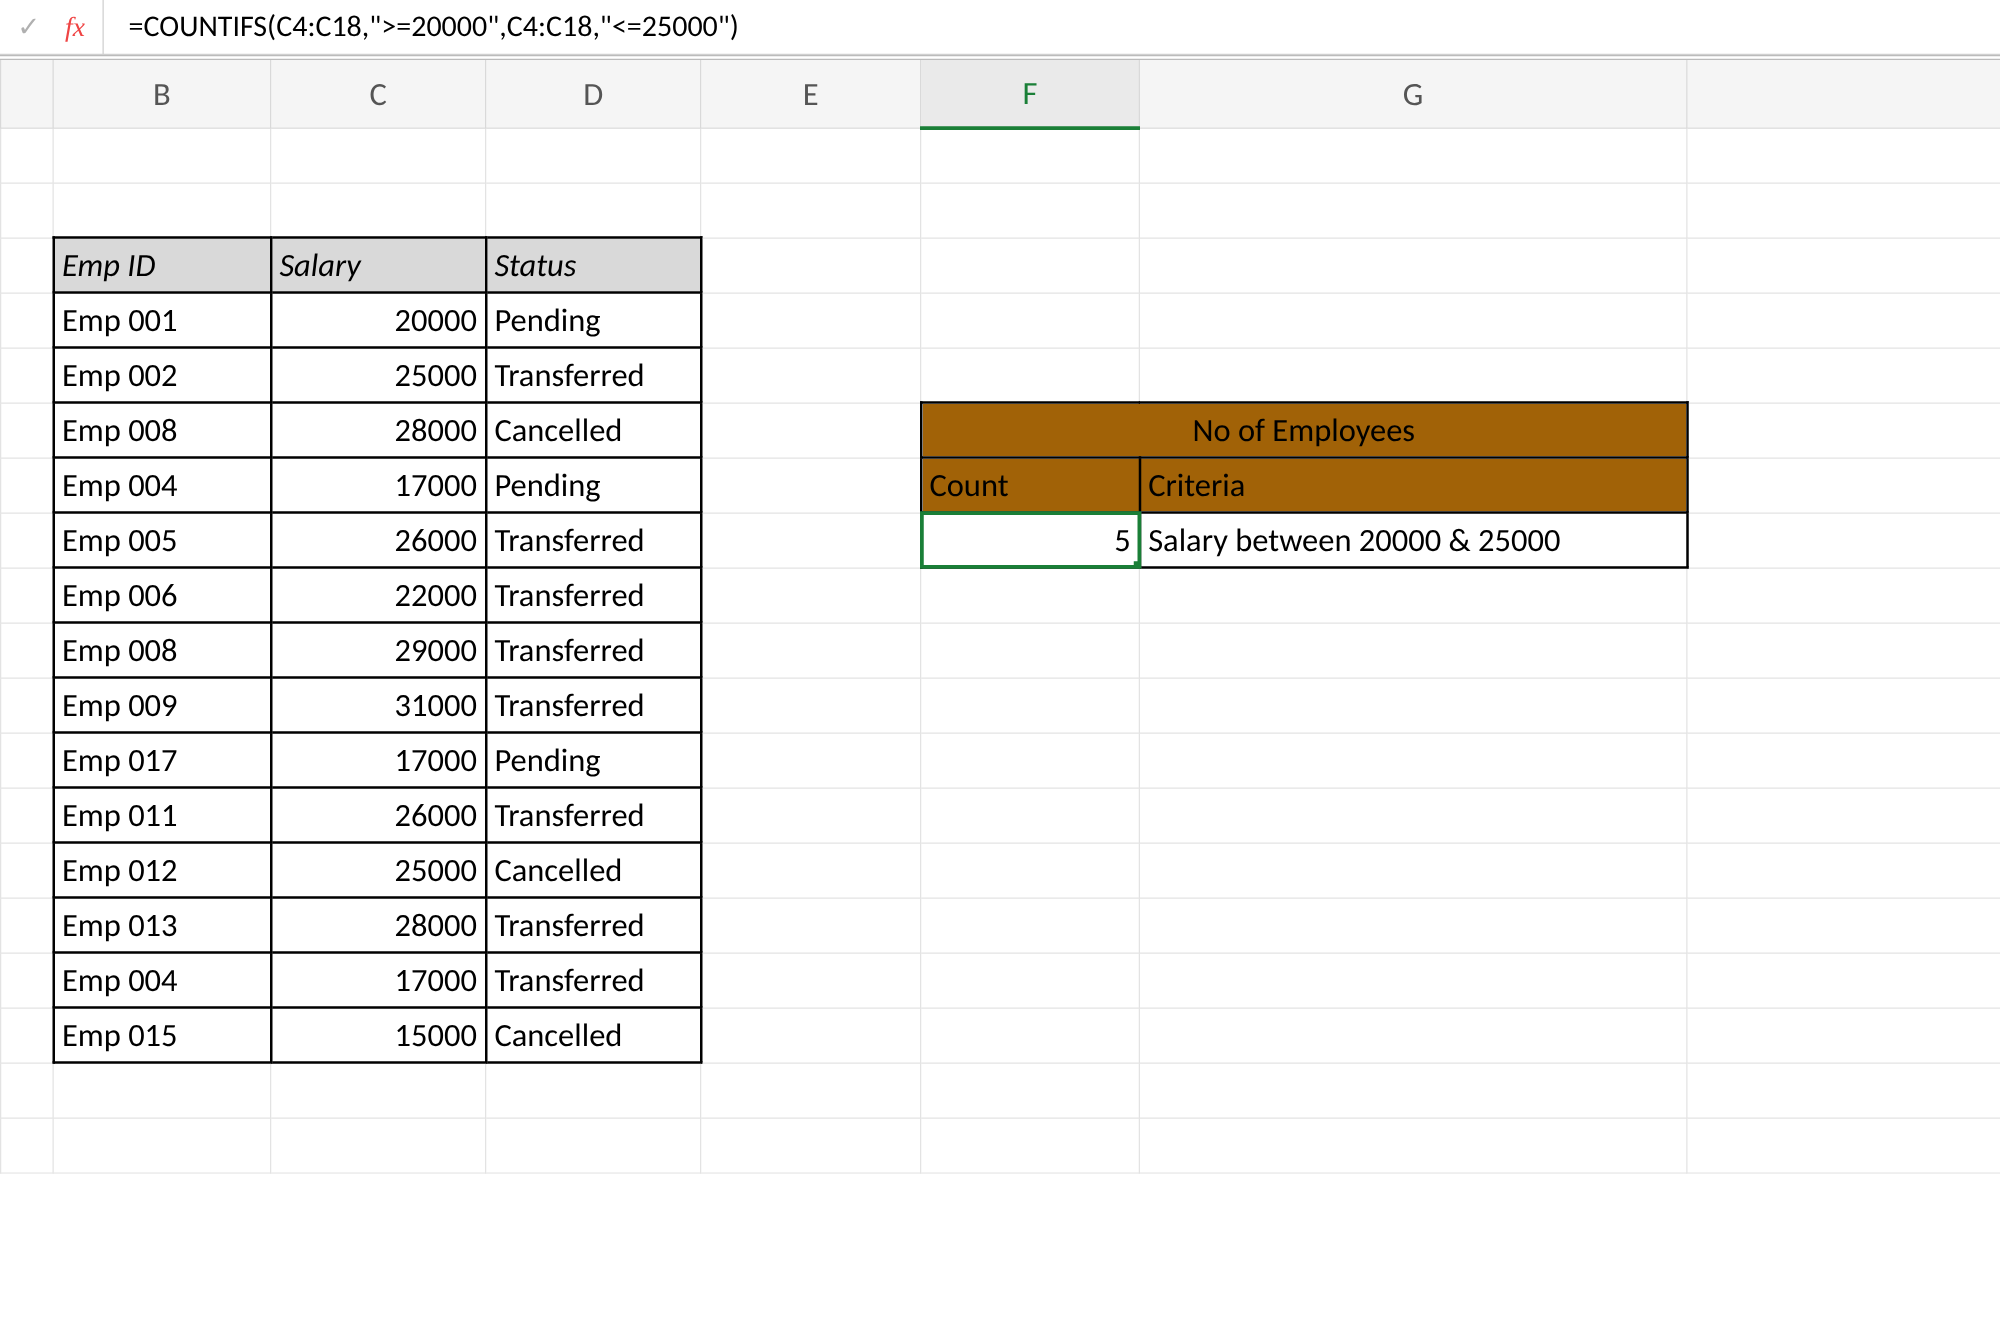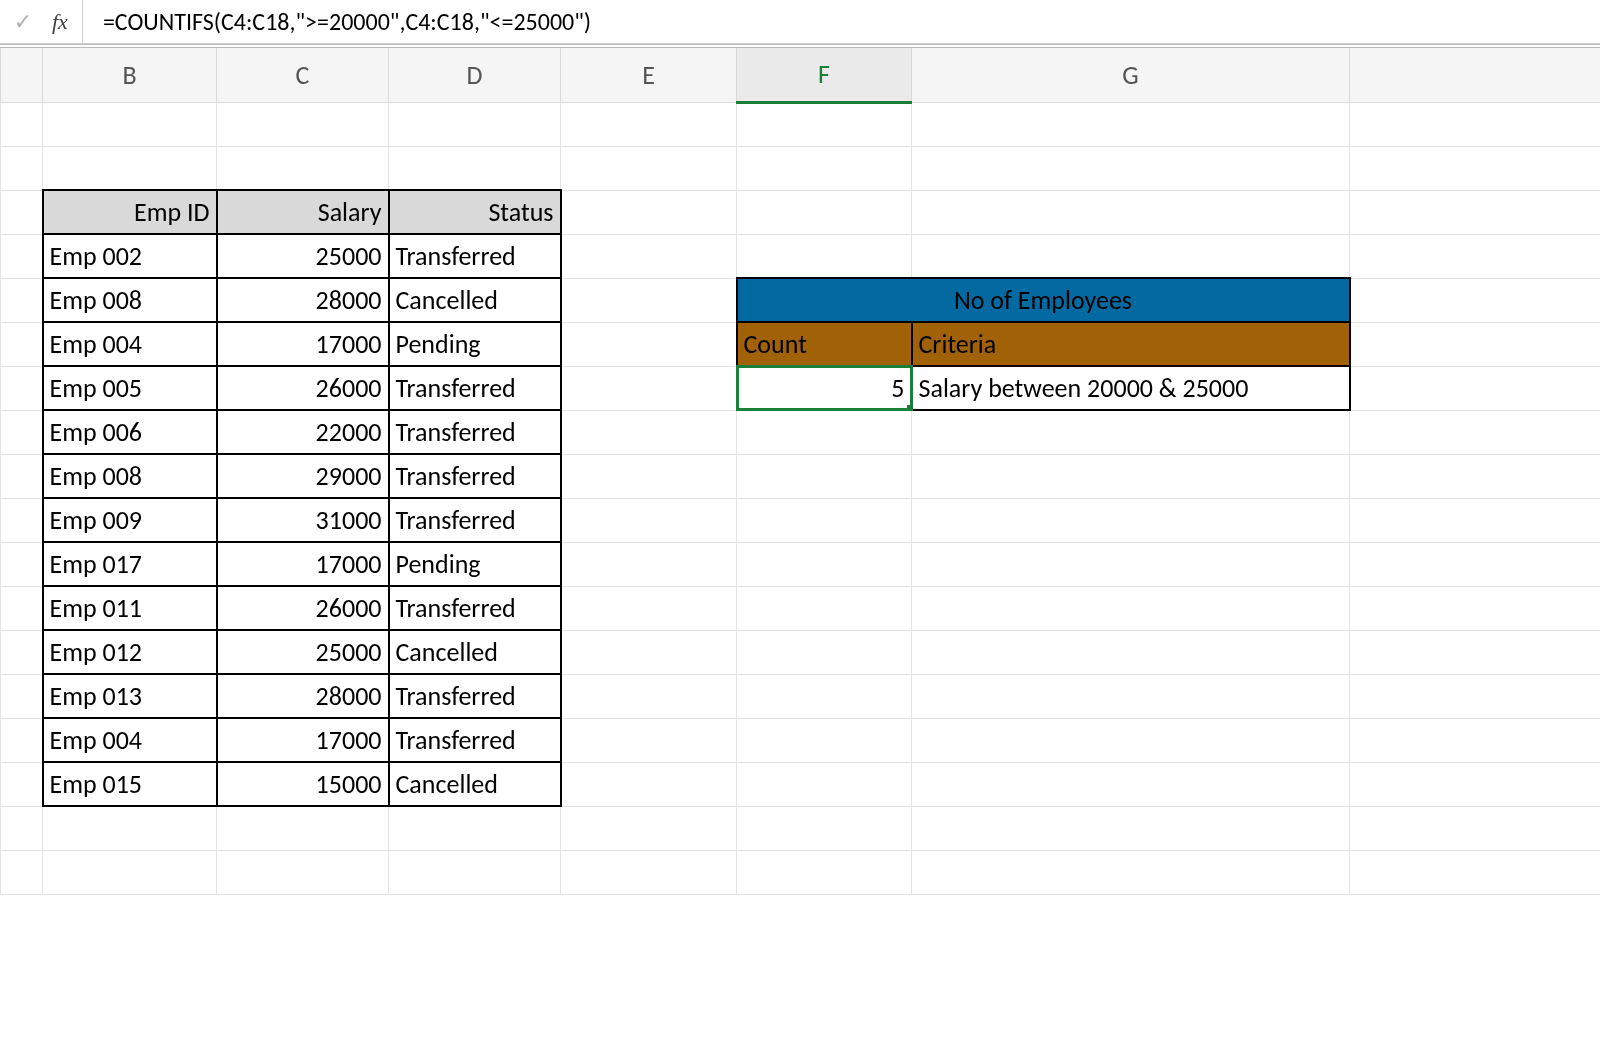--- a/index.html
+++ b/index.html
@@ -22,21 +22,21 @@
   .formula-bar .check {
     color: #b0b0b0;
     font-size: 22px;
     width: 30px;
     text-align: center;
   }
   .formula-bar .fx {
     font-style: italic;
     font-family: 'Times New Roman', serif;
     font-size: 22px;
-    color: #404040;
+    color: #ef4444;
     padding-right: 14px;
     border-right: 1px solid #d0d0d0;
     line-height: 44px;
   }
   .formula-bar .formula-input {
     flex: 1;
     border: none;
     outline: none;
     font-size: 24px;
     font-family: Calibri, Arial, sans-serif;
@@ -88,34 +88,35 @@
   col.c-D { width: 172px; }
   col.c-E { width: 176px; }
   col.c-F { width: 175px; }
   col.c-G { width: 438px; }
   col.c-H { width: 251px; }
 
   
   .tbl-head {
     background: #d9d9d9;
     border: 2px solid #000 !important;
-    text-align: right;
+    text-align: left;
     font-weight: 400;
     font-size: 26px;
+    font-style: italic;
   }
   .tbl-cell {
     border: 2px solid #000 !important;
     font-size: 26px;
   }
   .tbl-cell.num { text-align: right; padding-right: 6px;}
   .tbl-cell.left { text-align: left; padding-left: 6px;}
 
   
   .sum-head {
-    background: #0369a1;
+    background: #a16207;
     border: 2px solid #000 !important;
     font-size: 26px;
     text-align: center;
   }
   .sum-sub {
     background: #a16207;
     border: 2px solid #000 !important;
     font-size: 26px;
     text-align: left;
     padding-left: 6px;
@@ -203,20 +204,30 @@
           <td class="tbl-head">Emp ID</td>
           <td class="tbl-head">Salary</td>
           <td class="tbl-head">Status</td>
           <td></td>
           <td></td>
           <td></td>
           <td></td>
         </tr>
         <tr>
           <td style="border: 1px solid rgb(227, 227, 227); background: rgb(255, 255, 255);"></td>
+          <td class="tbl-cell left">Emp 001</td>
+          <td class="tbl-cell num">20000</td>
+          <td class="tbl-cell left">Pending</td>
+          <td></td>
+          <td></td>
+          <td></td>
+          <td></td>
+        </tr>
+        <tr>
+          <td style="border: 1px solid rgb(227, 227, 227); background: rgb(255, 255, 255);"></td>
           <td class="tbl-cell left">Emp 002</td>
           <td class="tbl-cell num">25000</td>
           <td class="tbl-cell left">Transferred</td>
           <td></td>
           <td></td>
           <td></td>
           <td></td>
         </tr>
         <tr>
           <td style="border: 1px solid rgb(227, 227, 227); background: rgb(255, 255, 255);"></td>

